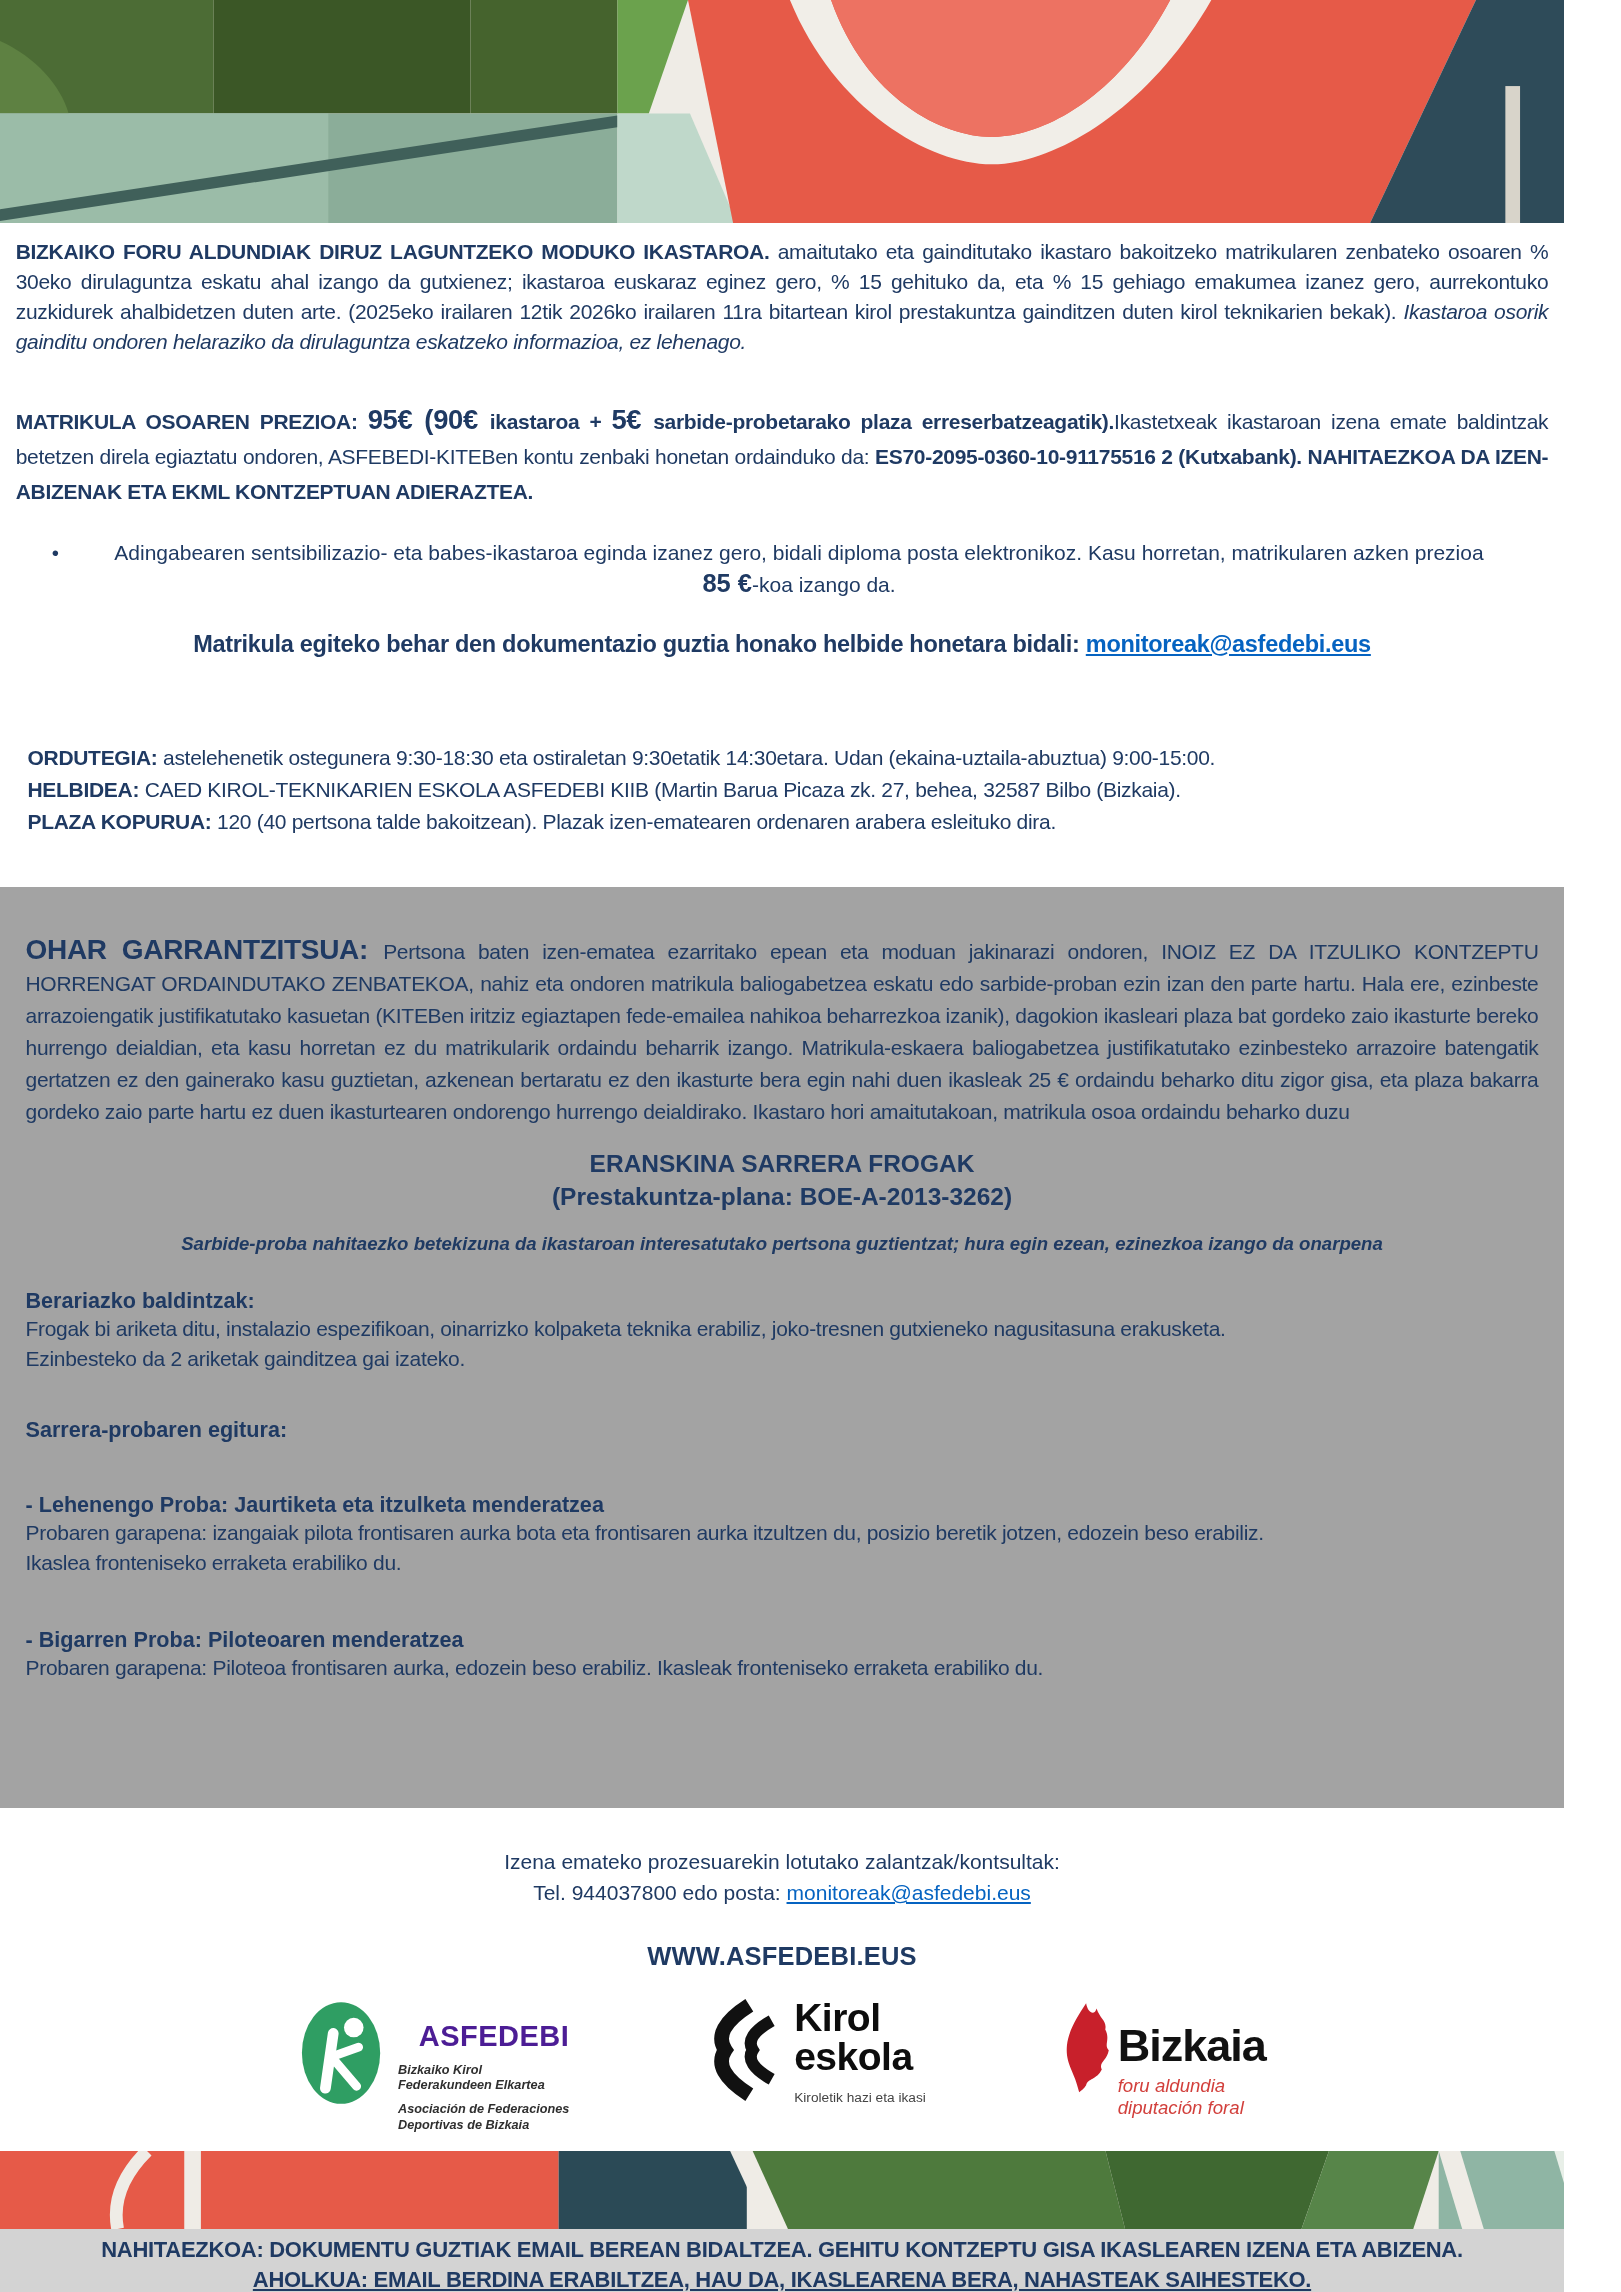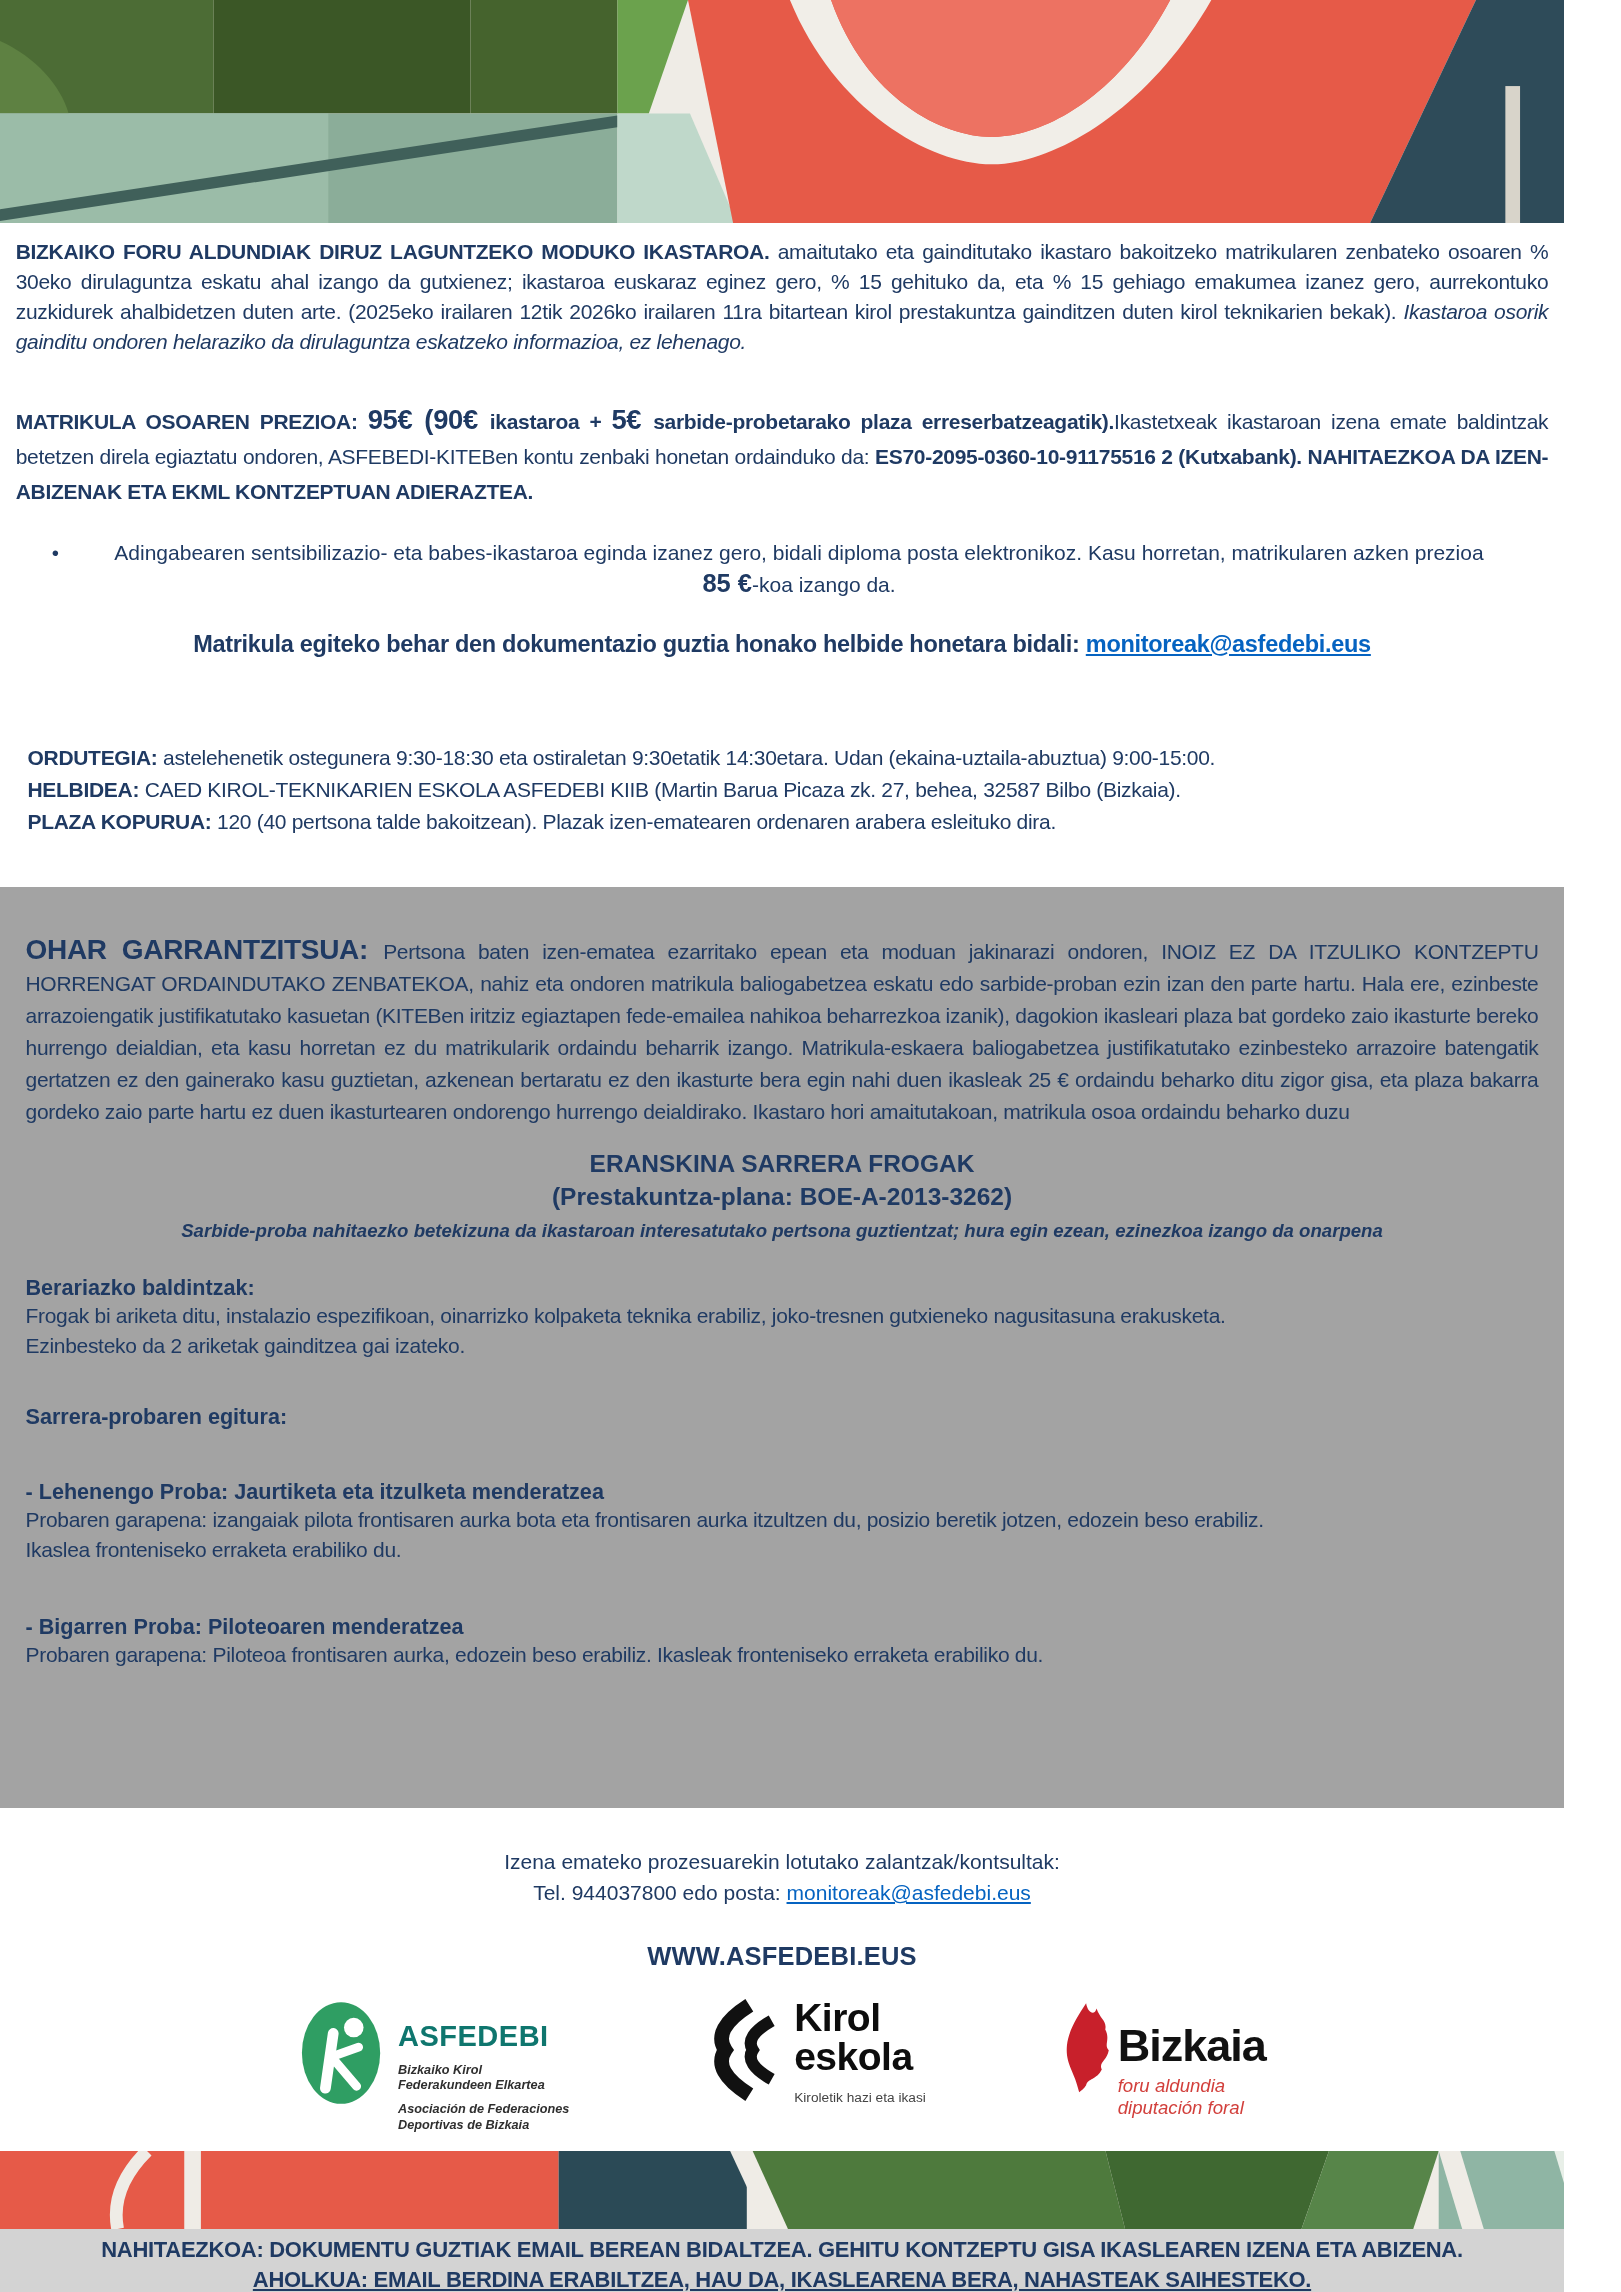--- a/index.html
+++ b/index.html
@@ -29,37 +29,37 @@
   .info-block { margin:84px 0 0 11.8px; font-size:21px; line-height:32px; letter-spacing:-0.3px; }
   .info-block .lbl { font-weight:bold; }
 
   
   .notice-wrap { height:921px; background:#a3a3a3; padding:47px 25.5px 0 25.5px; }
   .notice-p { font-size:21px; line-height:32px; letter-spacing:-0.3px; text-align:justify; }
   .notice-p .t { font-weight:bold; font-size:28px; }
 
   .annex-title { margin-top:21.6px; text-align:center; font-weight:bold; font-size:24.5px; }
   .annex-title2 { margin-top:5.9px; text-align:center; font-weight:bold; font-size:24.5px; }
-  .annex-sub { margin-top:9px; text-align:center; font-style:italic; font-weight:600; font-size:18.6px; }
+  .annex-sub { margin-top:22px; text-align:center; font-style:italic; font-weight:600; font-size:18.6px; }
 
   .sec-title { margin-top:33px; font-weight:bold; font-size:21.6px; }
   .sec-body { font-size:21px; line-height:30px; letter-spacing:-0.3px; }
   .gap-lg { margin-top:43px; }
   .gap-xl { margin-top:49px; }
 
   
   .content2 { height:343px; padding-top:39px; text-align:center; }
   .contact1 { font-size:21px; line-height:29px; }
   .contact2 { font-size:21px; line-height:33px; }
   .website { margin-top:33px; font-weight:bold; font-size:25.5px; letter-spacing:0.2px; }
 
   .logos { margin-top:27.4px; display:flex; justify-content:center; align-items:flex-start; gap:127px; }
   .logo { display:flex; align-items:flex-start; text-align:left; }
   .asf-text { margin-left:9.8px; padding-top:21.6px; color:#3a3a3a; }
-  .asf-name { font-size:29px; font-weight:bold; letter-spacing:0.5px; color:#0f766e; }
+  .asf-name { font-size:29px; font-weight:bold; letter-spacing:0.5px; color:#4c1d95;text-align:right; }
   .asf-sub { margin-top:9.8px; font-size:12.7px; font-weight:bold; font-style:italic; line-height:15.7px; color:#2f2f2f; }
   .asf-sub2 { margin-top:7.8px; font-size:12.7px; font-weight:bold; font-style:italic; line-height:15.7px; color:#2f2f2f; }
 
   .kirol-text { margin-left:11.8px; }
   .kirol-big { font-size:39px; font-weight:800; color:#0d0d0d; line-height:39px; letter-spacing:-0.5px; }
   .kirol-tag { margin-top:13.7px; font-size:13.7px; color:#444; text-align:center; }
 
   .biz-text { margin-left:3.9px; padding-top:25.5px; }
   .biz-name { font-size:45px; font-weight:bold; color:#111; line-height:43px; letter-spacing:-1px; }
   .biz-sub { margin-top:7.8px; font-size:18.6px; font-style:italic; color:#d2403c; line-height:22.5px; }

